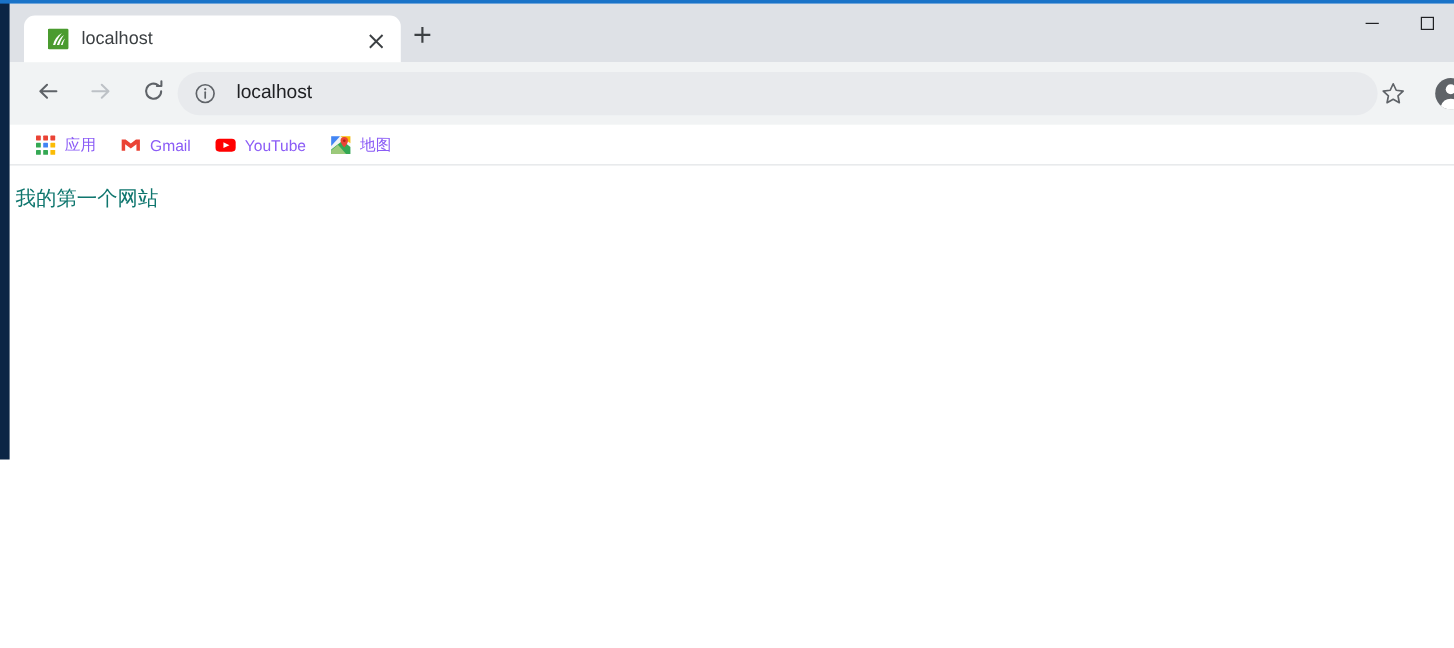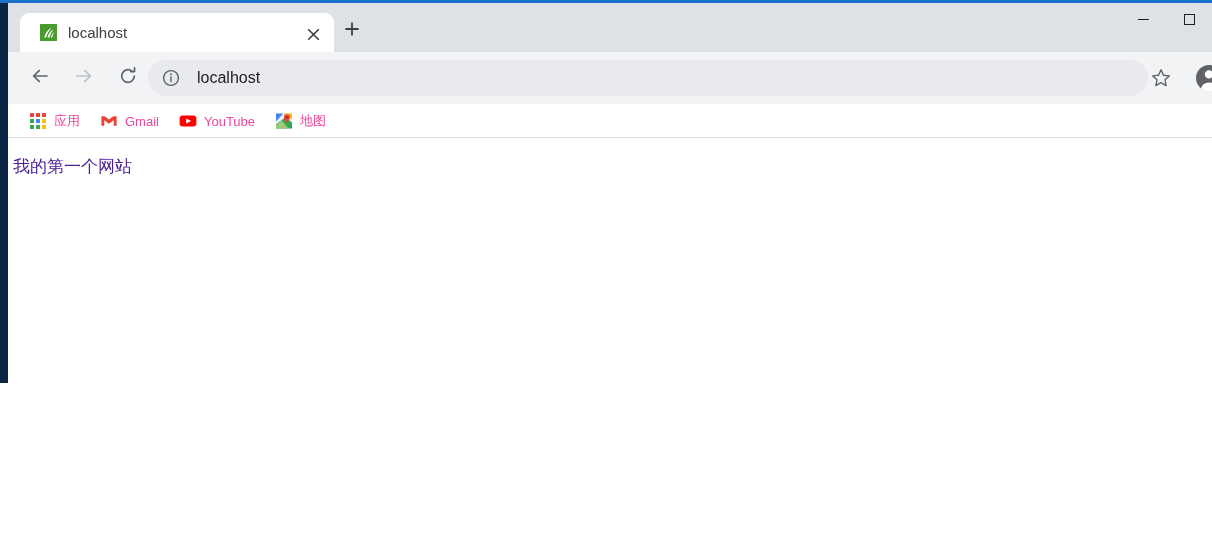--- a/index.html
+++ b/index.html
@@ -210,21 +210,21 @@
     cursor: default;
   }
   .bm-icon {
     width: 18px; height: 18px;
     margin-right: 7px;
     flex: 0 0 auto;
     position: relative;
   }
   .bm-label {
     font-size: 13px;
-    color: #ec4899;
+    color: #8b5cf6;
     white-space: nowrap;
   }
 
   
   .apps-grid {
     width: 16px; height: 16px;
     margin-top: 1px;
     margin-left: 1px;
     display: grid;
     grid-template-columns: repeat(3, 4px);
@@ -239,21 +239,21 @@
     left: 8px; top: 138px;
     width: 1204px; height: 402px;
     background: #ffffff;
     overflow: hidden;
   }
   .page-text {
     position: absolute;
     left: 5px; top: 17px;
     font-size: 17px;
     line-height: 22px;
-    color: #4c1d95;
+    color: #0f766e;
     font-family: "DejaVu Sans", "Liberation Sans", sans-serif;
   }
 </style>
 </head>
 <body>
 
 <div id="browser-window">
 
   <div class="frame-left"></div>
   <div class="frame-top"></div>

